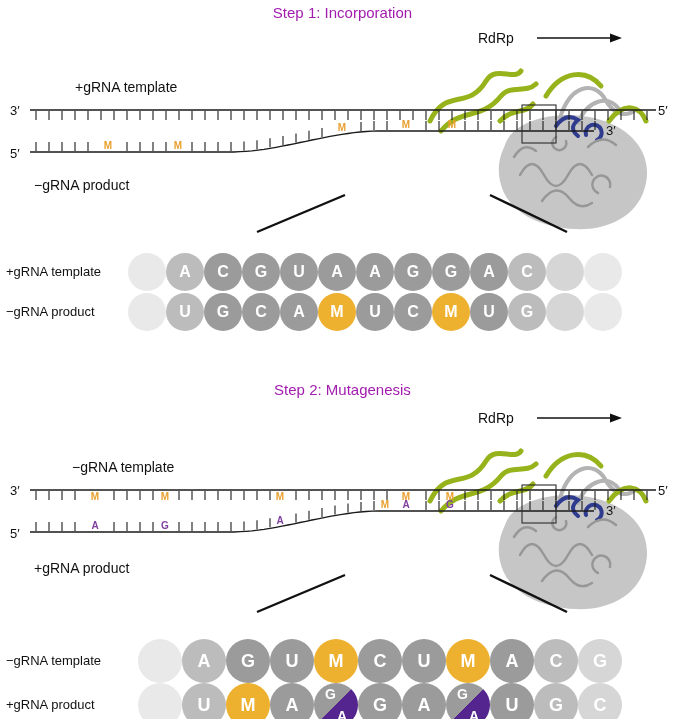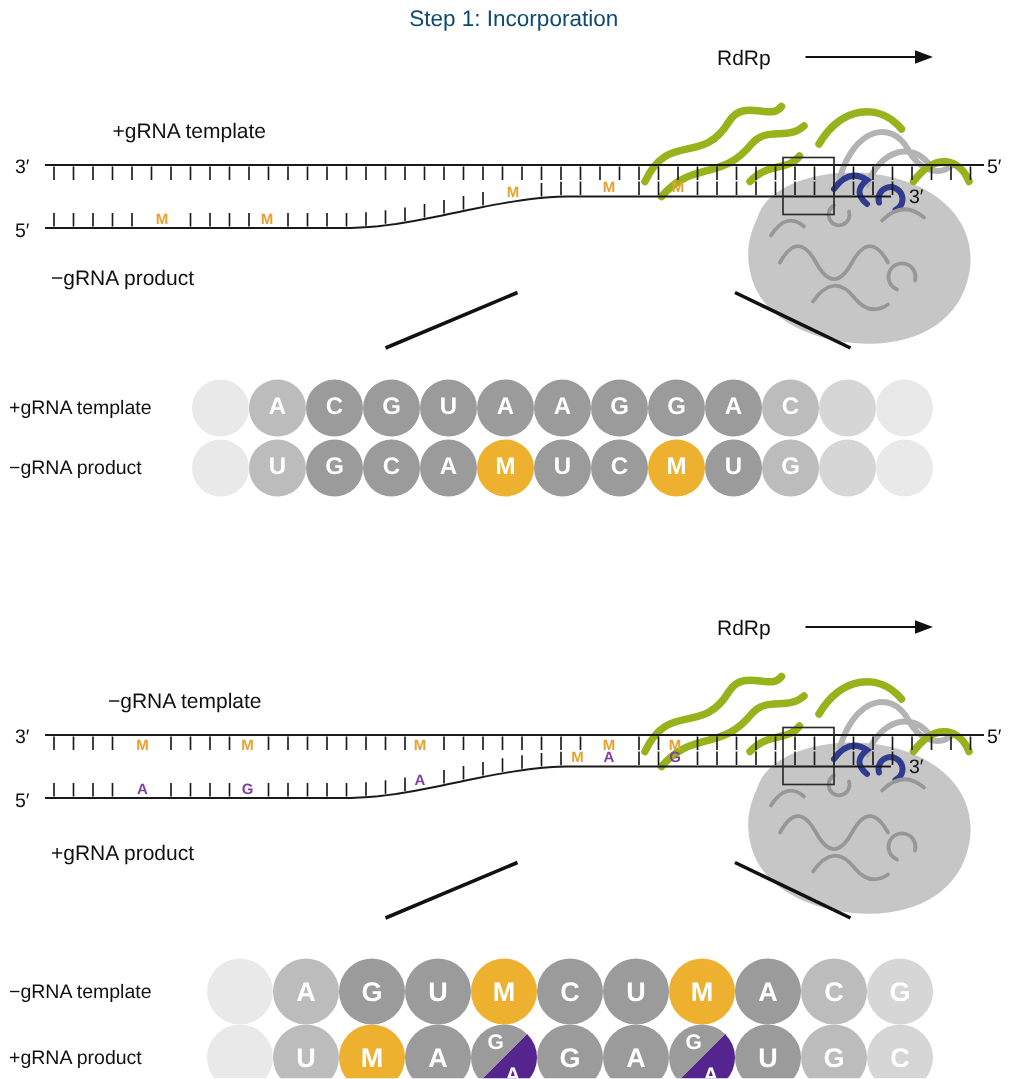--- a/index.html
+++ b/index.html
@@ -1,20 +1,20 @@
 <!DOCTYPE html>
 <html><head>
 <meta charset="utf-8">
 <style>
   html,body{margin:0;padding:0;background:#fff;}
   .fig{
     position:relative;width:685px;height:719px;background:#fff;overflow:hidden;
     font-family:"Liberation Sans", sans-serif;color:#111;
   }
-  .title{position:absolute;left:0;width:100%;text-align:center;font-size:15px;color:#0c4a6e;}
+  .title{position:absolute;left:0;width:100%;text-align:center;font-size:15px;color:#a21caf;}
   svg.ladder{position:absolute;left:0;width:685px;height:215px;font-family:inherit;}
   svg text{fill:#111;}
   .rail{stroke:#1a1a1a;stroke-width:1.3;fill:none;}
   .tick{stroke:#1a1a1a;stroke-width:1.1;}
   .lbl{font-size:14px;}
   .prime{font-size:13px;}
   .rdrp{font-size:14px;}
   .arrow-line{stroke:#111;stroke-width:1.3;}
   .arrow-head{fill:#111;stroke:none;}
   .zoom{stroke:#111;stroke-width:2.4;}
@@ -211,20 +211,21 @@
       <span class="cell orange">M</span>
       <span class="cell g">U</span>
       <span class="cell g">C</span>
       <span class="cell orange">M</span>
       <span class="cell g">U</span>
       <span class="cell f1">G</span>
       <span class="cell f2"></span>
       <span class="cell f3"></span>
     </div>
 
+  <div class="title" style="top:381px">Step 2: Mutagenesis</div>
 
   <svg class="ladder" style="top:405px" viewBox="0 0 685 215">
     <g>
         <path class="p-blob" d="M505,120 C512,96 556,84 594,93 C632,102 652,128 646,158 C640,189 611,206 574,204 C538,202 506,186 500,156 C497,141 500,131 505,120 Z"></path>
         <path class="p-gray2" d="M560,93 C570,60 594,55 605,74 C612,88 626,94 636,84"></path>
         <path class="p-gray2" d="M578,98 C588,74 608,70 619,84"></path>
         <path class="p-green" d="M430,96 C446,62 468,86 486,56 C496,40 514,56 521,46"></path>
         <path class="p-green" d="M441,106 C461,82 481,96 501,71 C511,59 525,69 536,59"></path>
         <path class="p-green" d="M546,71 C561,46 586,43 601,61"></path>
         <path class="p-green" d="M609,96 C624,76 640,81 646,96"></path>

